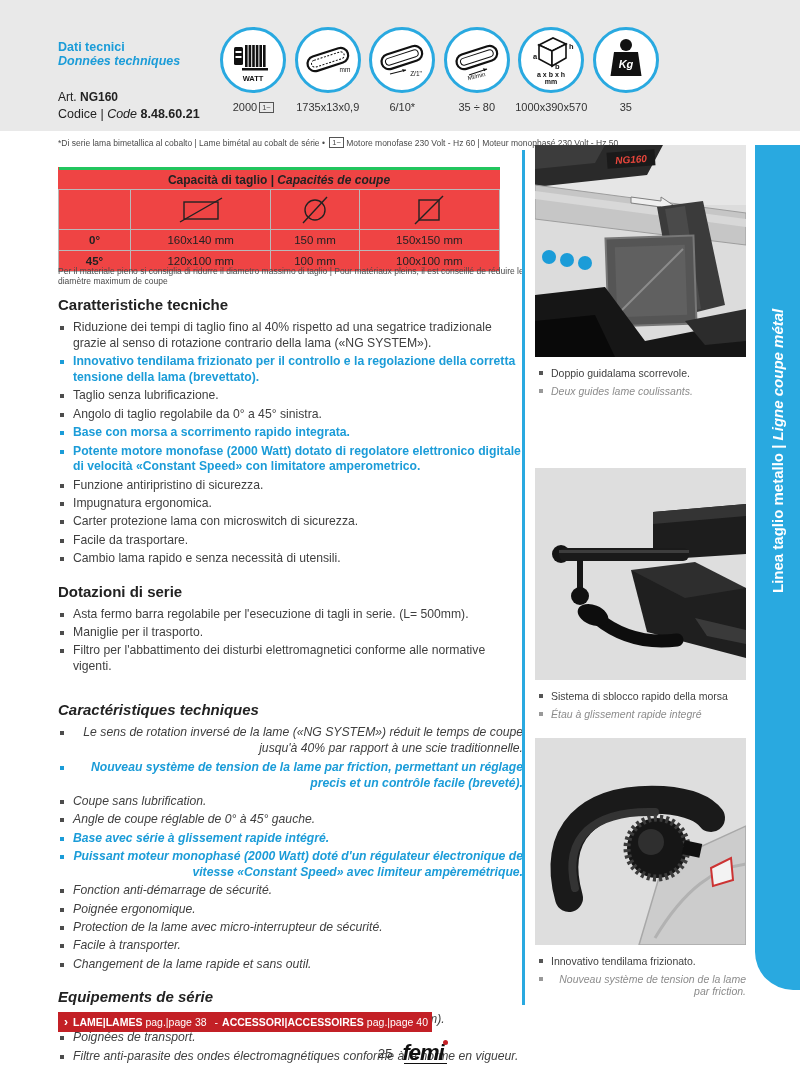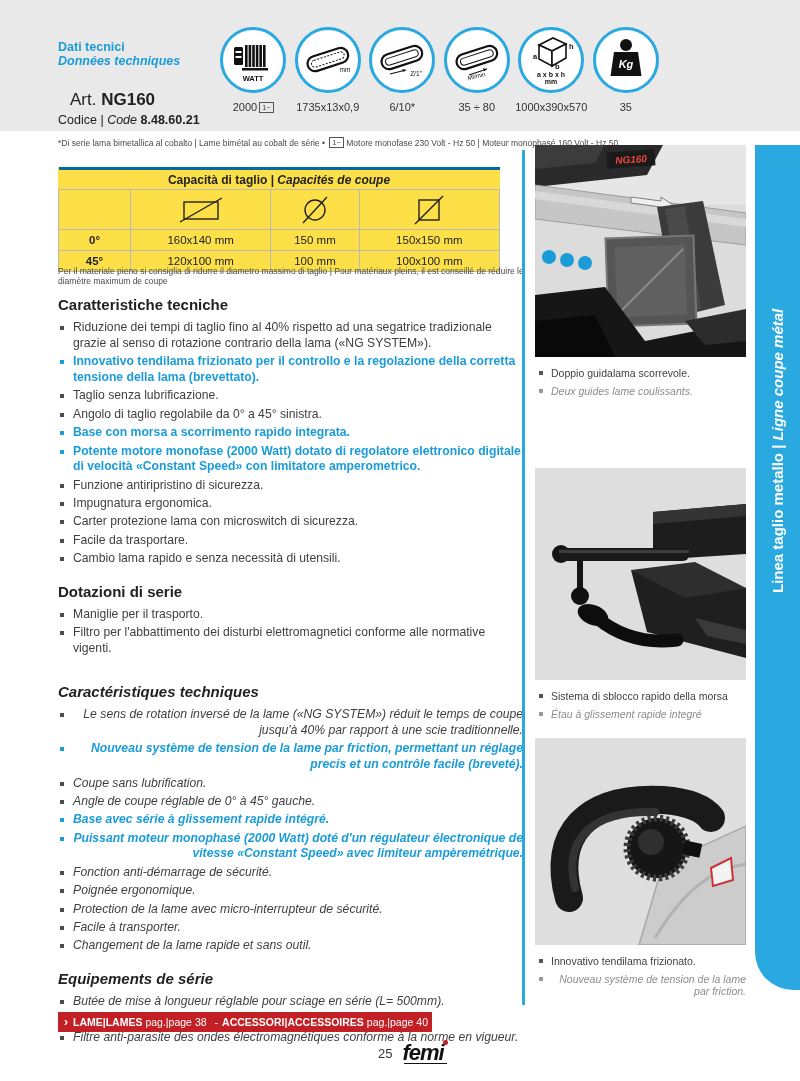--- a/index.html
+++ b/index.html
@@ -12,21 +12,21 @@
     overflow:hidden;
   }
   .abs { position:absolute; }
 
   
   .top-band { left:0; top:0; width:800px; height:131px; background:#e9e9e9; }
 
   .header-left { left:58px; top:40px; width:160px; }
   .hdr-it { color:#1b9cd8; font-weight:bold; font-size:12.5px; }
   .hdr-fr { color:#1b9cd8; font-weight:bold; font-style:italic; font-size:12.5px; margin-bottom:22px; }
-  .art-line { font-size:17px; color:#222; margin-bottom:3px;margin-left:12px; }
+  .art-line { font-size:12px; color:#222; margin-bottom:3px; }
   .art-line b { font-weight:bold; }
   .code-line { font-size:12.5px; color:#222; }
   .code-line .it { font-style:italic; }
   .code-line b { font-weight:bold; }
 
   .specs-row { left:216px; top:27px; display:flex; }
   .spec { width:74.5px; display:flex; flex-direction:column; align-items:center; }
   .spec-circle {
     width:66px; height:66px; border-radius:50%;
     background:#fff; border:3px solid #29a9e0;
@@ -36,21 +36,21 @@
   .phase-box {
     display:inline-block; border:1px solid #555; color:#444;
     font-size:7.5px; line-height:9px; padding:0 2px; vertical-align:1px; margin-left:2px;
   }
 
   
   .top-footnote { left:58px; top:137px; width:700px; font-size:8.5px; color:#4a4a4a; }
 
   
   .cap-table-wrap { left:58px; top:167px; width:442px; }
-  table.cap { width:100%; border-collapse:collapse; border-top:3px solid #0369a1; background:#fde047; }
+  table.cap { width:100%; border-collapse:collapse; border-top:3px solid #22c55e; background:#ef4444; }
   table.cap td, table.cap th { border:1px solid #b9b9b9; font-size:11.5px; color:#222; text-align:center; }
   table.cap .title-row td { border-left:none; border-right:none; height:21px; font-weight:bold; font-size:12px; }
   table.cap .title-row .fr { font-style:italic; }
   table.cap .icon-row td { height:40px; }
   table.cap .data-row td { height:21px; }
   table.cap .angle { font-weight:bold; width:72px; }
   .shape-ic { display:inline-block; vertical-align:middle; }
 
   .table-footnote { left:58px; top:266px; width:470px; font-size:8.5px; color:#4a4a4a; }
 
@@ -209,21 +209,21 @@
         <text x="25" y="33" font-size="11" font-weight="bold" font-style="italic" fill="#fff" text-anchor="middle">Kg</text>
       </svg>
     </div>
     <div class="spec-value">35</div>
   </div>
 </div>
 
 <div class="abs top-footnote">
   <span>*Di serie lama bimetallica al cobalto | Lame bimétal au cobalt de série •</span>
   <span class="phase-box">1~</span>
-  <span>Motore monofase 230 Volt - Hz 50 | Moteur monophasé 160 Volt - Hz 50</span>
+  <span>Motore monofase 230 Volt - Hz 60 | Moteur monophasé 230 Volt - Hz 50</span>
 </div>
 
 <div class="abs cap-table-wrap">
   <table class="cap">
     <tbody>
         <tr class="title-row">
       <td colspan="4"><span>Capacità di taglio</span> <span>|</span> <span class="fr">Capacités de coupe</span></td>
     </tr>
     <tr class="icon-row">
       <td></td>
@@ -310,20 +310,24 @@
         <span class="bullet"></span>
         <span class="txt">Cambio lama rapido e senza necessità di utensili.</span>
       </div>
     </div>
 
   <div class="sec-gap"></div>
   <h2>Dotazioni di serie</h2>
   <div class="list it">
       <div class="li">
         <span class="bullet"></span>
+        <span class="txt">Asta fermo barra regolabile per l'esecuzione di tagli in serie. (L= 500mm).</span>
+      </div>
+      <div class="li">
+        <span class="bullet"></span>
         <span class="txt">Maniglie per il trasporto.</span>
       </div>
       <div class="li">
         <span class="bullet"></span>
         <span class="txt">Filtro per l'abbattimento dei disturbi elettromagnetici conforme alle normative vigenti.</span>
       </div>
     </div>
 
   <div class="sec-gap-lg"></div>
   <h2 class="fr">Caractéristiques techniques</h2>

